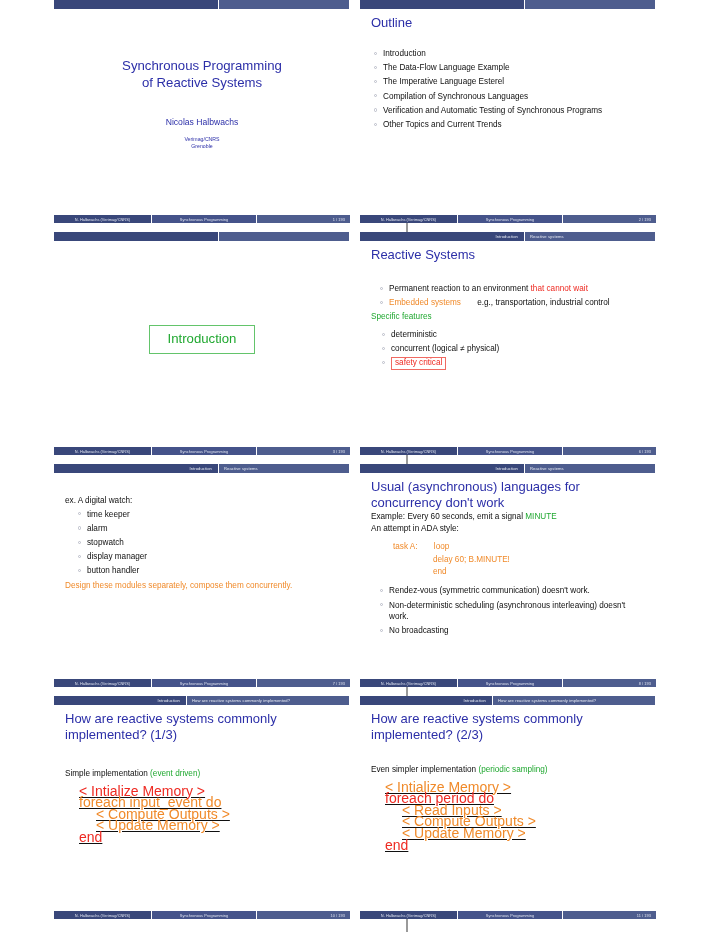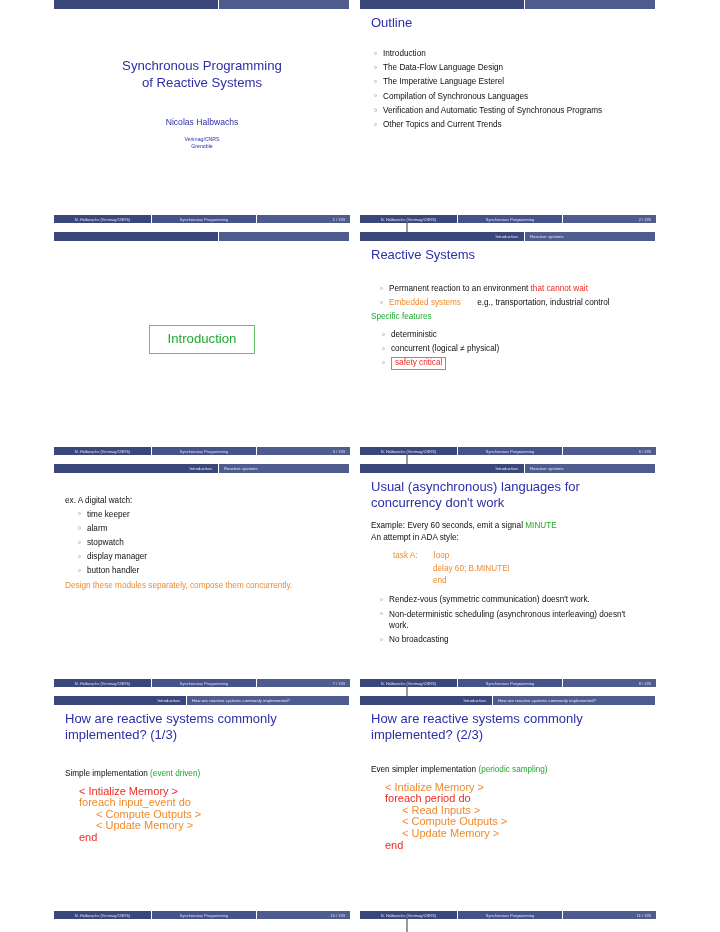--- a/index.html
+++ b/index.html
@@ -166,22 +166,23 @@
   .tp-inst {
     color: #2c2fa8;
     font-size: 5.2px;
     line-height: 7px;
     margin-top: 9px;
   }
 
   
   .codeblock {
     margin: 6px 0 0 14px;
-    font-size: 11px;
+    font-size: 14px;
     line-height: 11.6px;
+    text-decoration: underline;
   }
   .codeblock .ind1 { padding-left: 17px; }
   .ada {
     margin: 7px 0 0 22px;
     font-size: 8.2px;
     line-height: 12.4px;
   }
   .ada .kw { color: #f08a2a; }
   .ada .ind { padding-left: 40px; }
   .ada .ind2 { padding-left: 14px; }
@@ -243,21 +244,21 @@
     <div class="slide right">
       <div class="nav">
         <div class="nav-seg dark empty" style="width:165px"></div>
         <div class="nav-seg light empty" style="width:131px"></div>
       </div>
       <div class="body">
         <div class="title">Outline</div>
         <div class="content" style="margin-top:17px">
           <ul class="blist">
             <li>Introduction</li>
-            <li>The Data-Flow Language Design</li>
+            <li>The Data-Flow Language Example</li>
             <li>The Imperative Language Esterel</li>
             <li>Compilation of Synchronous Languages</li>
             <li>Verification and Automatic Testing of Synchronous Programs</li>
             <li>Other Topics and Current Trends</li>
           </ul>
         </div>
       </div>
       <div class="foot">
         <div class="foot-seg foot-a">N. Halbwachs  (Verimag/CNRS)</div>
         <div class="foot-seg foot-b">Synchronous Programming</div>
@@ -349,21 +350,21 @@
     </div>
 
     <div class="slide right">
       <div class="nav">
         <div class="nav-seg dark" style="width:165px;justify-content:flex-end;padding-right:6px">Introduction</div>
         <div class="nav-seg light" style="width:131px;justify-content:flex-start;padding-left:5px">Reactive systems</div>
       </div>
       <div class="body">
         <div class="title">Usual (asynchronous) languages for</div>
         <div class="title" style="margin-top:0">concurrency don't work</div>
-        <div class="content" style="margin-top:9px">
+        <div class="content" style="">
           <div>
             <span class="c-black">Example: Every 60 seconds, emit a signal</span>
             <span class="c-green">MINUTE</span>
           </div>
           <div class="c-black">An attempt in ADA style:</div>
           <div class="ada">
             <div>
               <span class="kw">task A:</span>
               <span class="kw ind2">loop</span>
             </div>

